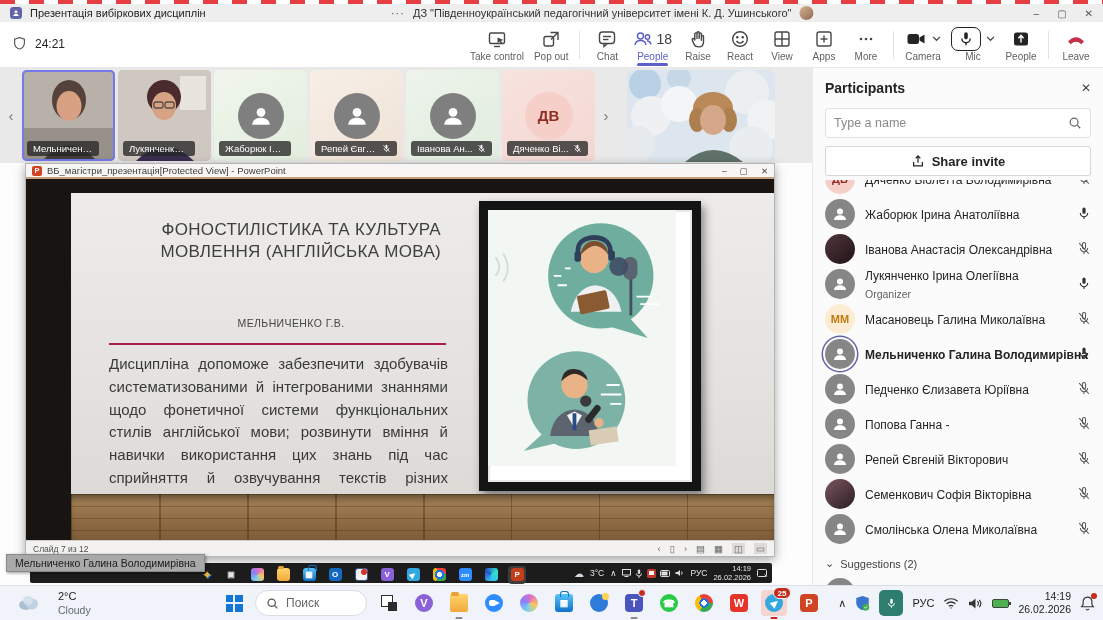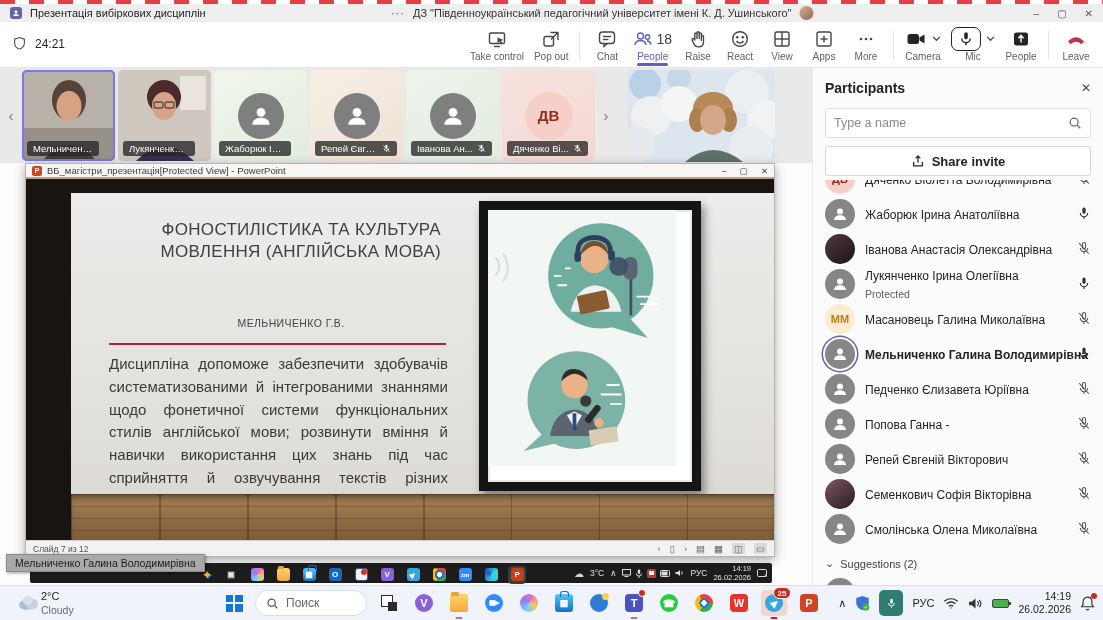--- a/index.html
+++ b/index.html
@@ -109,21 +109,21 @@
   .av-init { width:30px; height:30px; border-radius:50%; display:flex; align-items:center; justify-content:center; font-size:11px; font-weight:700; }
   .av-photo { width:30px; height:30px; border-radius:50%; }
   .p-names { min-width:0; }
   .p-name { font-size:12px; color:#242424; white-space:nowrap; overflow:hidden; text-overflow:ellipsis; }
   .p-sub { font-size:10.5px; color:#616161; }
   .p-mic { margin-left:auto; flex:none; cursor:pointer; }
   .sugg { display:flex; align-items:center; gap:6px; padding:11px 12px 5px; font-size:11px; color:#424242; cursor:pointer; }
 
   
   #taskbar { position:absolute; left:0; top:585px; width:1103px; height:35px; background:#f0f4fa; border-top:1px solid #dadfe5; }
-  #weather { position:absolute; left:16px; top:4px; display:flex; gap:1px; align-items:center; cursor:pointer; }
+  #weather { position:absolute; left:16px; top:4px; display:flex; gap:18px; align-items:center; cursor:pointer; }
   #weather .wt { font-size:11px; color:#1b1b1b; line-height:1.25; }
   #weather .wc { font-size:10.5px; color:#5f6b76; }
   #tb-center { position:absolute; left:222px; top:4px; display:flex; align-items:center; gap:9px; }
   #startbtn { width:24px; height:24px; display:flex; align-items:center; justify-content:center; cursor:pointer; }
   #startbtn .w { width:17px; height:17px; background:#1176d6;
     background-image:linear-gradient(#f0f4fa,#f0f4fa),linear-gradient(#f0f4fa,#f0f4fa);
     background-size:2px 100%,100% 2px; background-position:center; background-repeat:no-repeat; }
   #searchpill { width:112px; height:26px; background:#fff; border:1px solid #d9dee4; border-radius:13px;
     display:flex; align-items:center; gap:7px; padding:0 10px; }
   #searchpill input { border:none; outline:none; width:70px; font-size:12px; color:#444; font-family:inherit; background:transparent; }
@@ -754,21 +754,21 @@
       <div class="p-row">
         <span class="p-avatar">
           <svg width="18" height="18" viewBox="0 0 24 24">
             <circle cx="12" cy="8.6" r="4" fill="#fff"></circle>
             <path d="M4 20c0-4.4 3.6-6.5 8-6.5s8 2.1 8 6.5z" fill="#fff"></path>
           </svg>
         </span>
 
         <span class="p-names">
           <span class="p-name">Лукянченко Ірина Олегіївна</span>
-          <span class="p-sub">Protected</span>
+          <span class="p-sub">Organizer</span>
         </span>
         <span class="p-mic">
           <svg width="14" height="15" viewBox="0 0 16 16">
             <rect x="6.2" y="1.2" width="3.6" height="7.2" rx="1.8" fill="#333"></rect>
             <path d="M3.8 7.5a4.2 4.2 0 0 0 8.4 0" fill="none" stroke="#333" stroke-width="1.3"></path>
             <line x1="8" y1="11.7" x2="8" y2="14.2" stroke="#333" stroke-width="1.3"></line>
           </svg>
         </span>
 
       </div>

